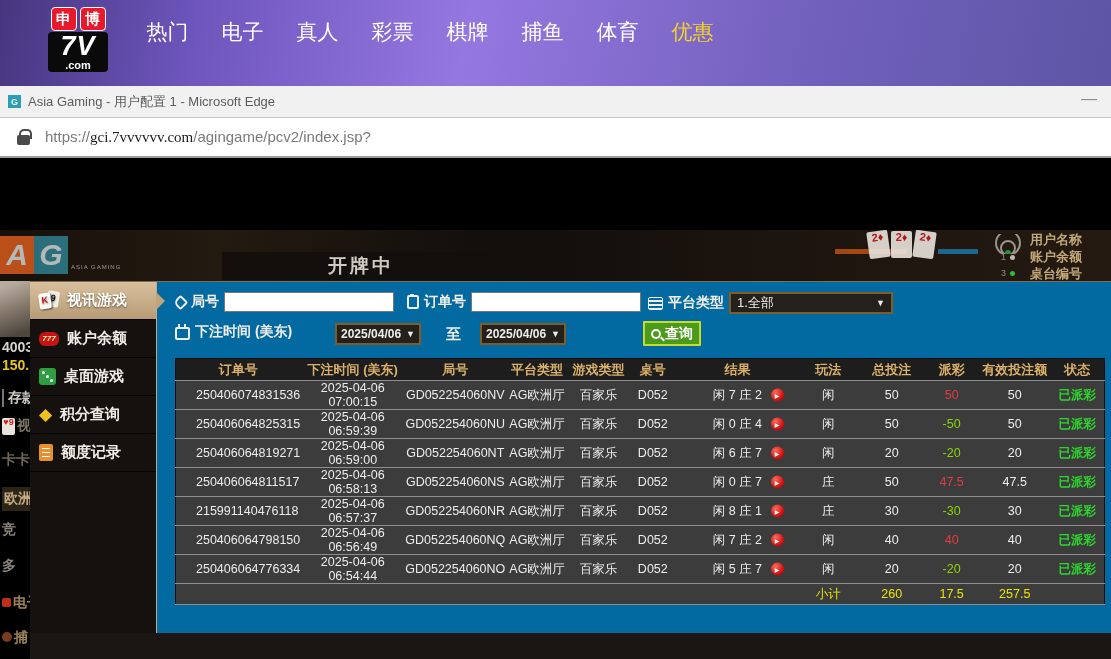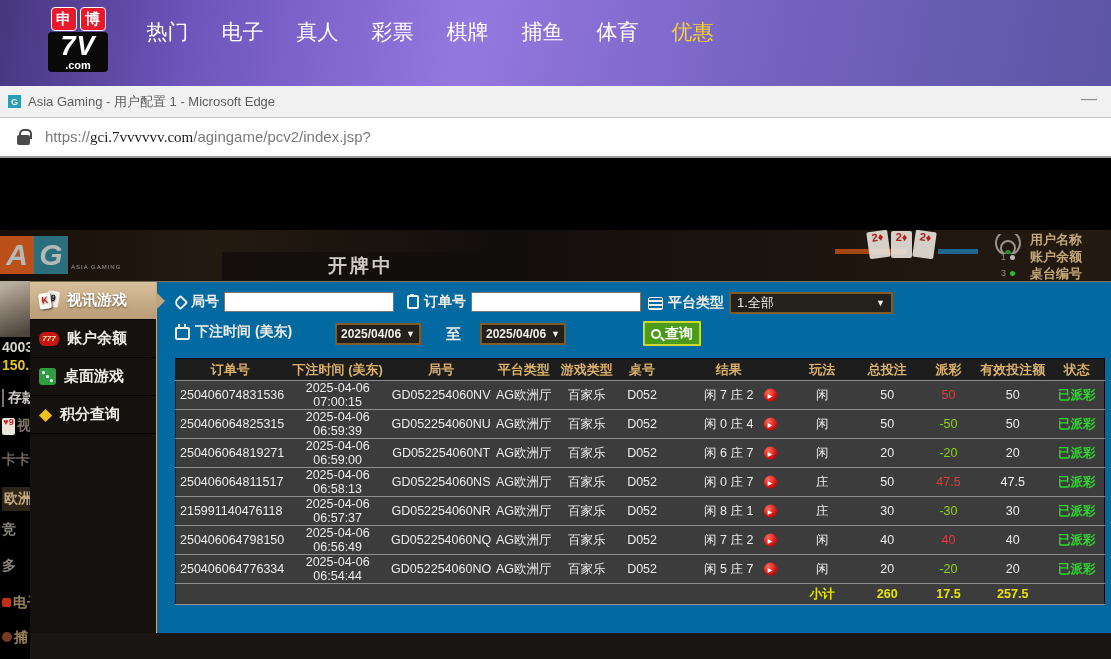--- a/index.html
+++ b/index.html
@@ -139,28 +139,28 @@
   .magnifier { position:relative; width:10px; height:10px; border:2px solid #fff; border-radius:50%; }
   .magnifier::after { content:""; position:absolute; left:7px; top:7px; width:5px; height:2px; background:#fff; transform:rotate(45deg); }
 
   
   .bet-table { position:absolute; left:18px; top:76px; width:930px; border-collapse:collapse;
     border:1px solid #0c0c0c; }
   .bet-table th { background:#1d1d1d; color:#dab06a; font-size:13px; font-weight:bold; height:22px;
     border-bottom:1px solid #8e8e8e; }
   .bet-table td { background:#3c3c3c; color:#ececec; font-size:12.5px; height:21px; text-align:center;
     border-bottom:1px solid #8e8e8e; }
-  .bet-table td.left { text-align:left; padding-left:4px; }
+  .bet-table td.left { text-align:left; padding-left:20px; }
   .result-cell { position:relative; }
   .result-cell .rtxt { display:inline-block; }
   .play-icon { position:absolute; right:14px; top:50%; transform:translateY(-50%); width:13px; height:13px;
     border-radius:50%; background:radial-gradient(circle at 35% 30%,#ff6a5a,#cc0808 70%); color:#fff; font-size:6px;
     display:flex; align-items:center; justify-content:center; cursor:pointer; }
   td.pos { color:#e23c3c; } td.neg { color:#8cd40a; } td.status { color:#2dd52d; font-weight:bold; }
-  tr.sum td { color:#e9e400; font-weight:bold; }
+  tr.sum td { color:#e9e400; font-weight:normal; }
 </style>
 </head>
 <body>
 
 <div id="screen">
 
   <div id="navbar">
     <div class="logo">
       <div class="logo-badges">
         <span class="logo-badge">申</span>
@@ -251,20 +251,24 @@
             <span class="icon-777">777</span>
             <span>账户余额</span>
           </div>
           <div class="side-item">
             <span class="icon-dice"></span>
             <span>桌面游戏</span>
           </div>
           <div class="side-item">
             <span class="icon-gem">◆</span>
             <span>积分查询</span>
+          </div>
+          <div class="side-item">
+            <span class="icon-doc"></span>
+            <span>额度记录</span>
           </div>
         </div>
 
         <div class="content">
           <div class="frow1">
             <div class="fitem" style="left:18px;top:0">
               <span class="icon-tag"></span>
               <span class="flabel">局号</span>
               <input class="txt-input" value="" style="">
             </div>

